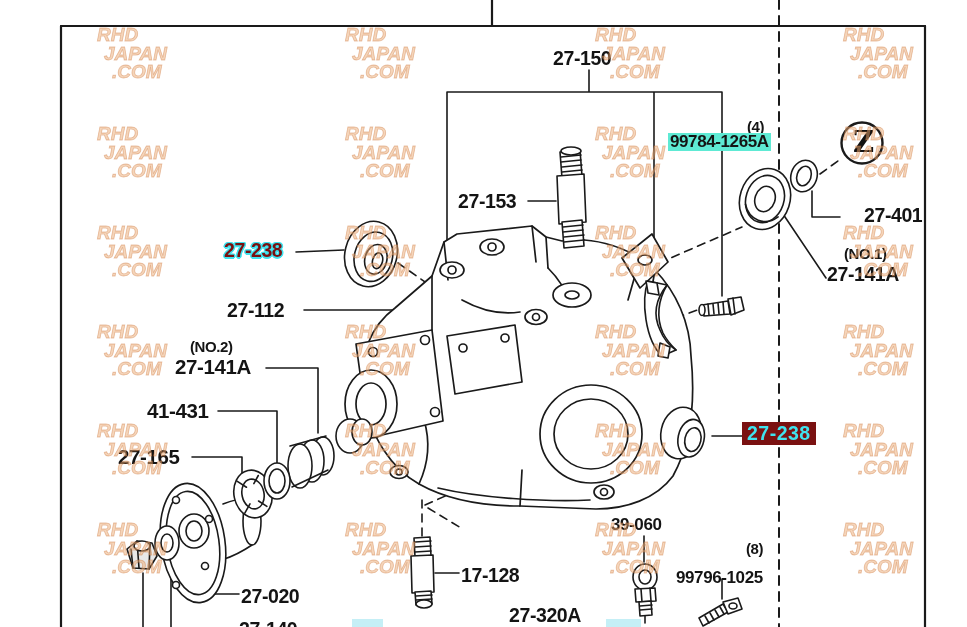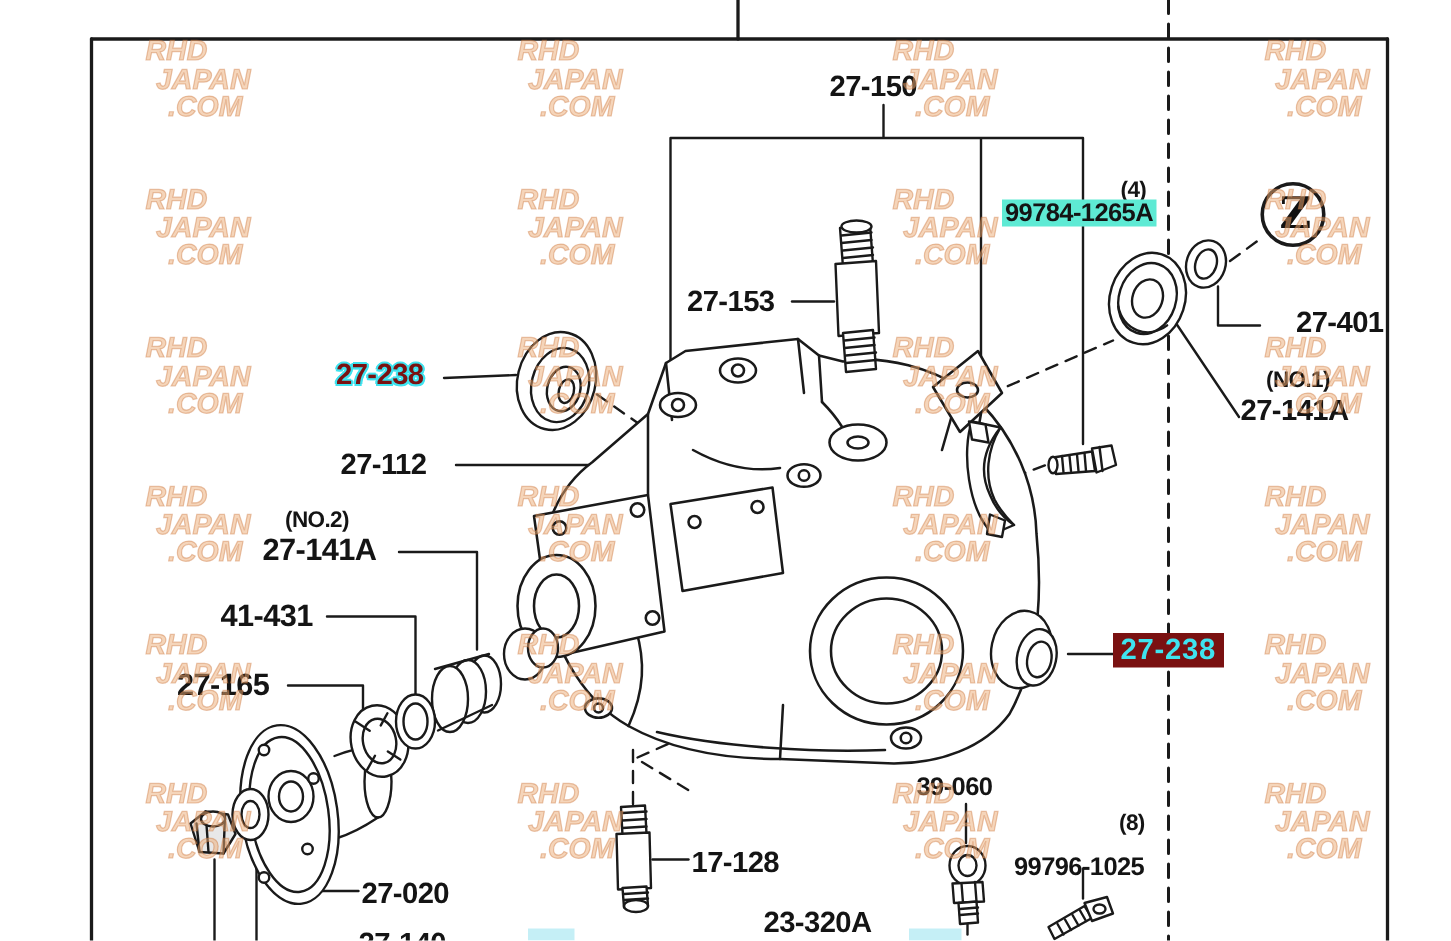--- a/index.html
+++ b/index.html
@@ -222,21 +222,21 @@
   <div class="lbl fs15" style="left:844px;top:246px;">(NO.1)</div>
   <div class="lbl fs19" style="left:827px;top:264px;">27-141A</div>
   <div class="lbl fs19 hl-outline" style="left:224px;top:240px;">27-238</div>
   <div class="lbl fs19" style="left:227px;top:300px;">27-112</div>
   <div class="lbl fs15" style="left:190px;top:339px;">(NO.2)</div>
   <div class="lbl fs19" style="left:175px;top:356px;font-size:20.5px;">27-141A</div>
   <div class="lbl fs19" style="left:147px;top:400px;font-size:20.5px;">41-431</div>
   <div class="lbl fs19" style="left:118px;top:446px;font-size:20.5px;">27-165</div>
   <div class="lbl fs19" style="left:241px;top:586px;">27-020</div>
   <div class="lbl fs19" style="left:461px;top:565px;">17-128</div>
-  <div class="lbl fs19" style="left:509px;top:605px;">23-320A</div>
+  <div class="lbl fs19" style="left:509px;top:605px;">27-320A</div>
   <div class="lbl fs17" style="left:611px;top:516px;">39-060</div>
   <div class="lbl fs15" style="left:746px;top:541px;">(8)</div>
   <div class="lbl fs17" style="left:676px;top:556px;margin-top:13px;">99796-1025</div>
   <div class="lbl fs19 hl-box" style="left:742px;top:422px;">27-238</div>
   <div class="lbl zone-letter" style="left:853px;top:127px;">Z</div>
   <div class="lbl fs19" style="left:239px;top:619px;">27-140</div>
 </div>
 
 <div class="cut-smudge" style="left:352px;top:619px;width:31px;height:8px;"></div>
 <div class="cut-smudge" style="left:606px;top:619px;width:35px;height:8px;"></div>

